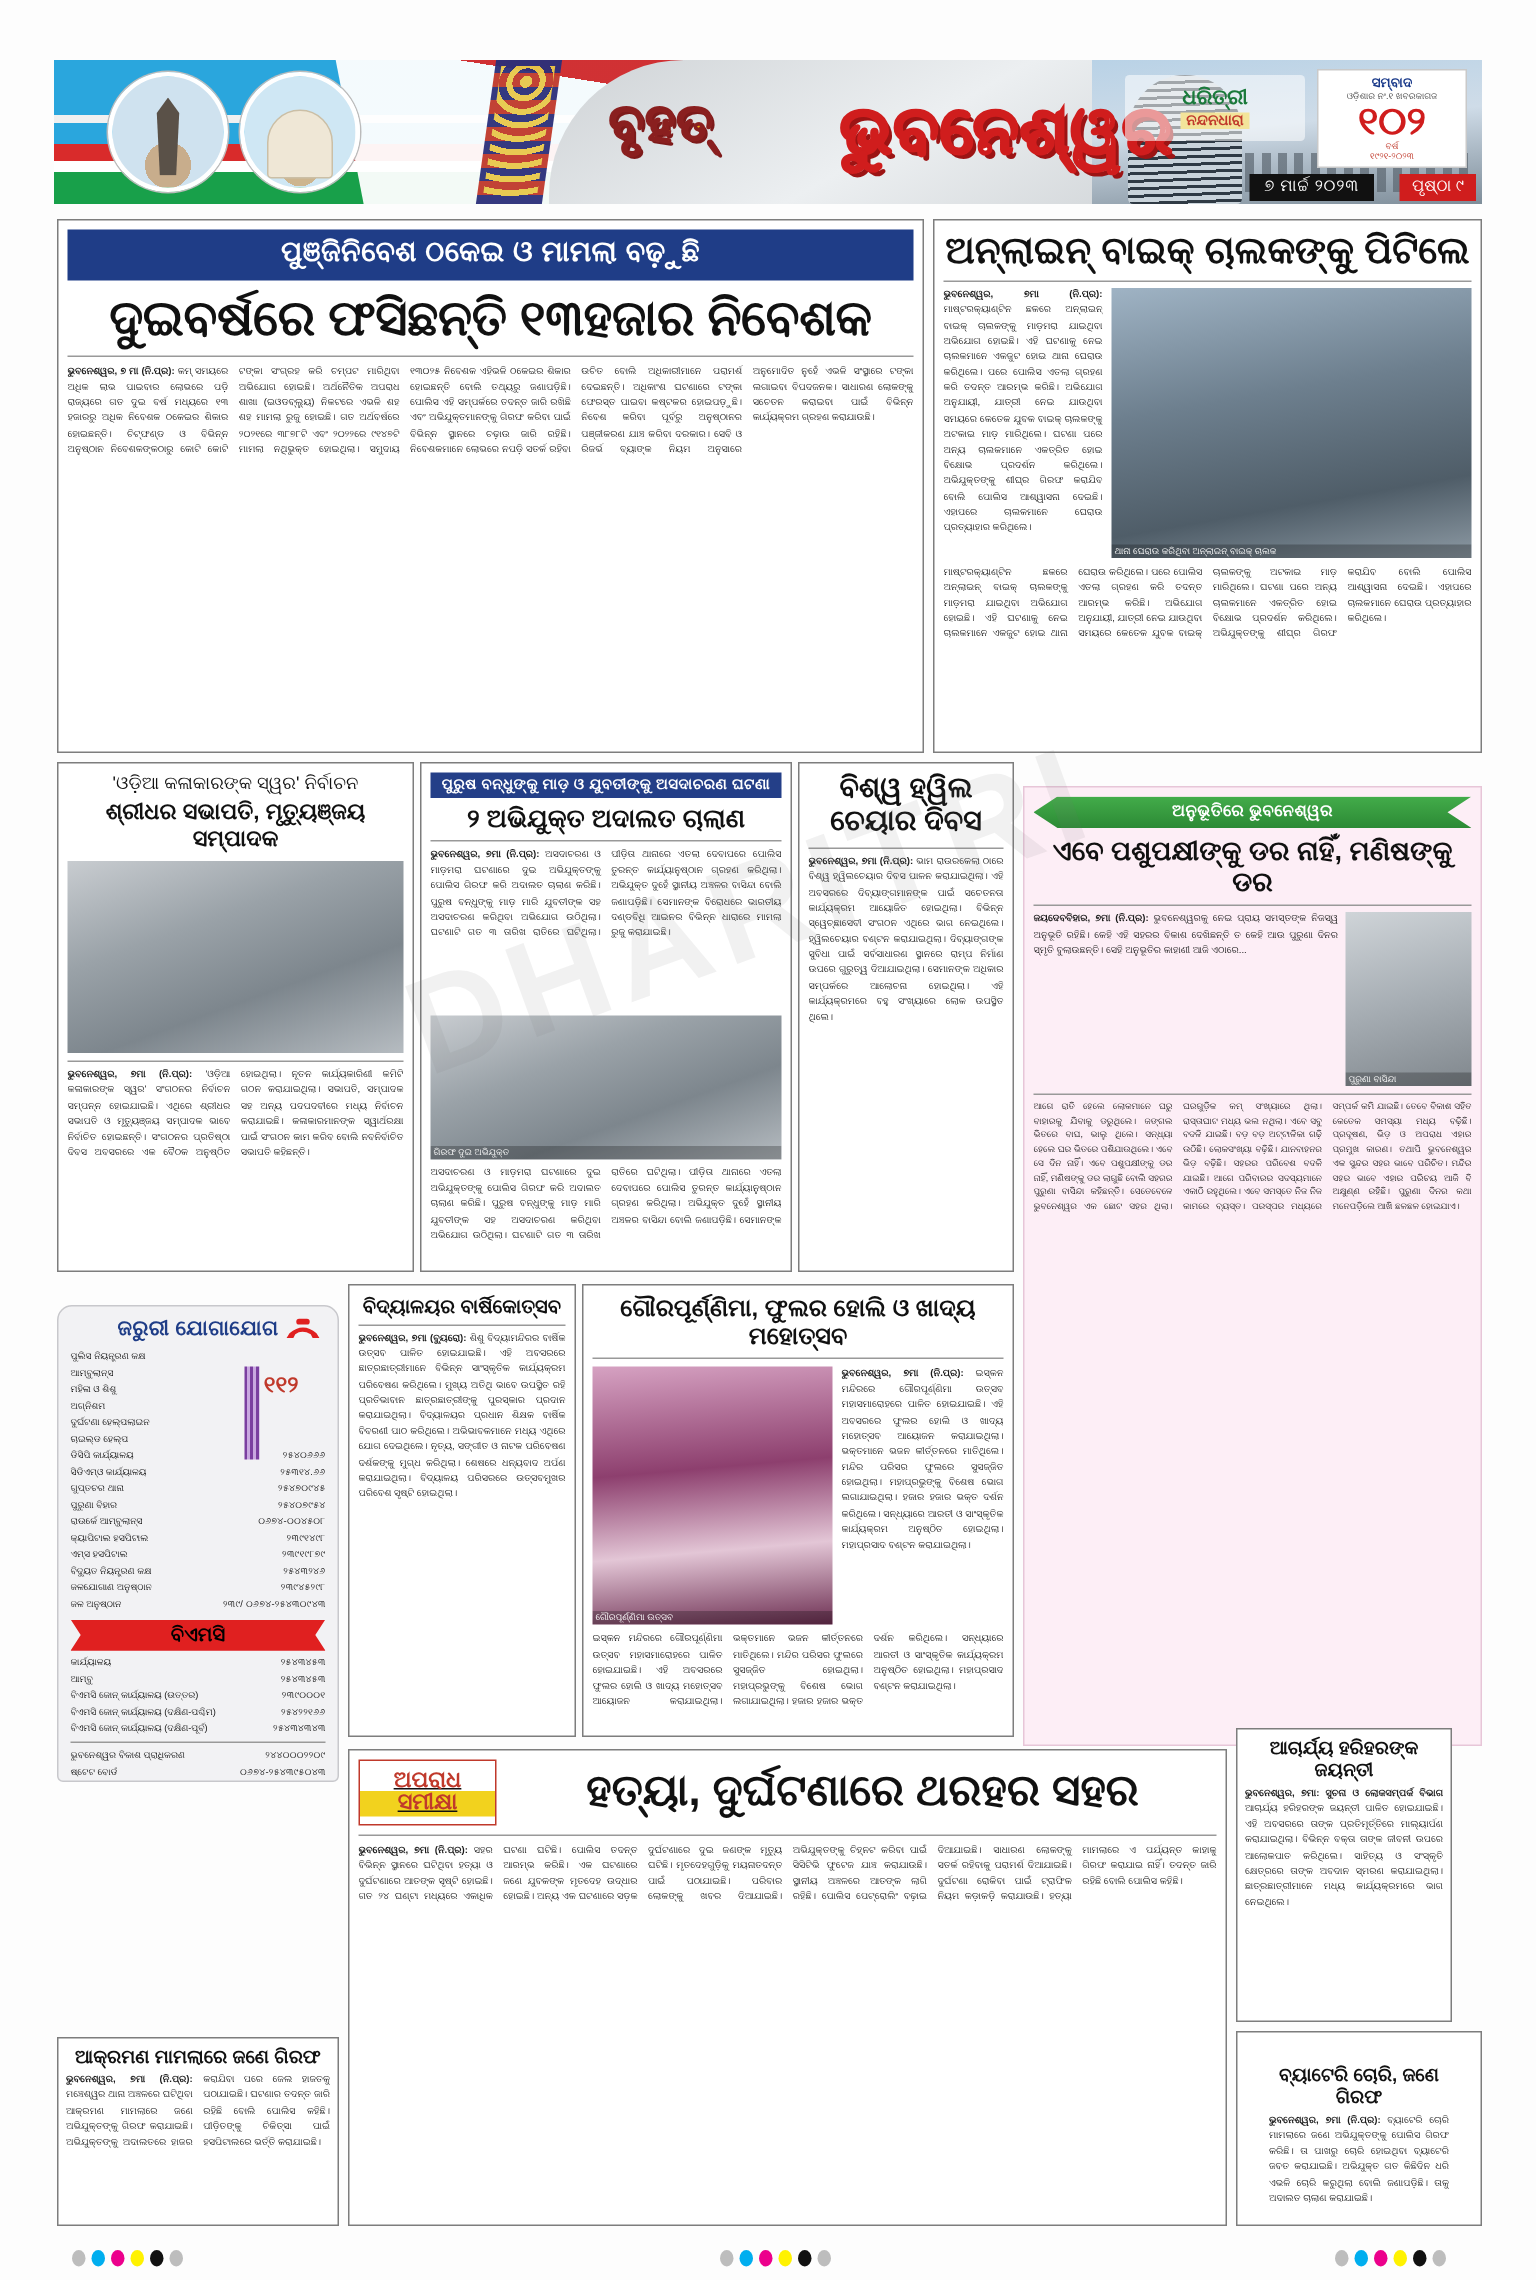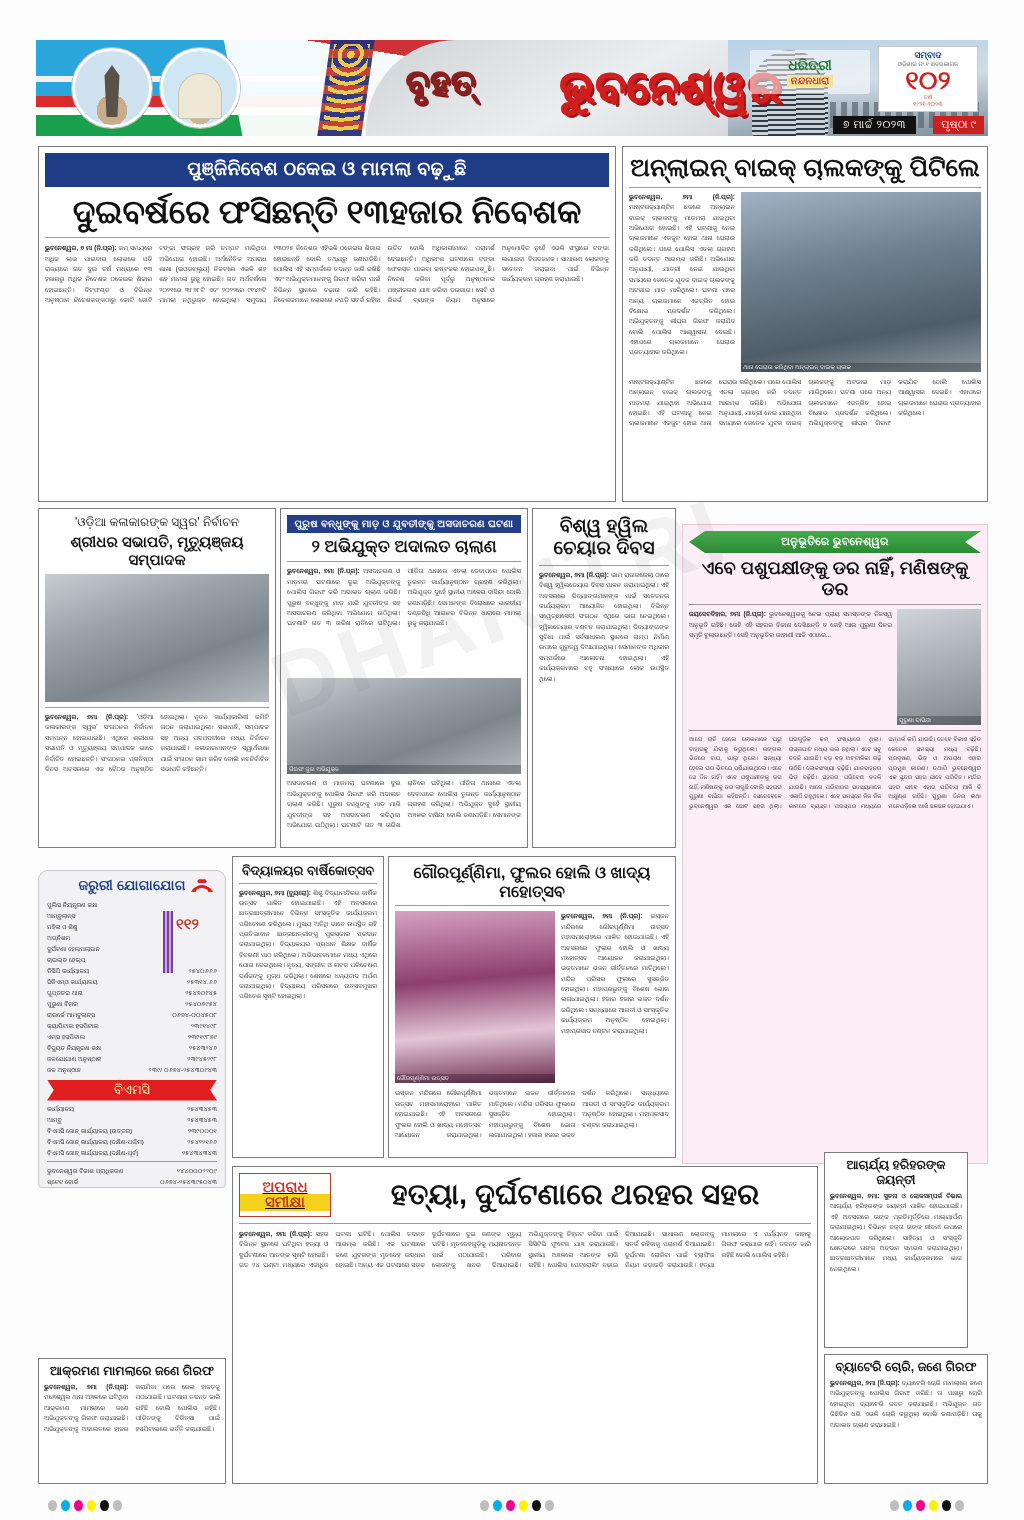--- a/index.html
+++ b/index.html
@@ -132,22 +132,22 @@
   }
   .emg-title { text-align:center; font-size:14px; font-weight:bold; color:#1f3d87; padding:6px 0 2px; letter-spacing:.2px;}
   .phone-ico { position:absolute; right:10px; top:5px; width:26px; height:18px; }
   .emg-list { padding:3px 8px 0; font-size:6.2px; line-height:1.78; }
   .emg-row { display:flex; justify-content:space-between; gap:4px;}
   .emg-row .k { white-space:nowrap; overflow:hidden; }
   .emg-row .v { white-space:nowrap; letter-spacing:.2px;}
   .big112 { position:absolute; right:26px; top:44px; font-size:15px; font-weight:bold; color:#c0392b; }
   .bar112 { position:absolute; right:52px; top:40px; width:10px; height:62px;
             background:repeating-linear-gradient(90deg,#7b3fa0 0 2px,#c9a8e0 2px 4px); }
-  .bmc-rib { margin:4px 8px 2px; background:#e02020; color:#fef9c3; text-align:center; font-size:13px;
-             font-weight:normal; padding:2px 0 3px;
+  .bmc-rib { margin:4px 8px 2px; background:#e02020; color:#000000; text-align:center; font-size:13px;
+             font-weight:bold; padding:2px 0 3px;
              clip-path:polygon(0 0,100% 0,96% 50%,100% 100%,0 100%,4% 50%); }
 
   .crime-badge {
     width:92px; height:44px; border:1px solid #c0392b; background:#fff; flex:0 0 auto;
     display:flex; flex-direction:column; align-items:stretch; justify-content:center; overflow:hidden;text-decoration:underline;
   }
   .crime-badge .c1 { color:#c0392b; font-weight:bold; font-size:15px; text-align:center; line-height:1; }
   .crime-badge .c2 { background:#f2d21e; color:#c0392b; font-weight:bold; font-size:15px; text-align:center; line-height:1.1; }
 
   .greenban {
@@ -435,21 +435,21 @@
   </div>
 
   <div class="box" style="left:824px; top:1152px; width:144px; height:196px; padding:5px;">
     <div class="hl-s" style="font-size:12.5px;">ଆଚାର୍ଯ୍ୟ ହରିହରଙ୍କ ଜୟନ୍ତୀ</div>
     <div class="body-col" style="height:170px; overflow:hidden; margin-top:3px;">
       <span class="byline">ଭୁବନେଶ୍ୱର, ୭ମା: ସୁଚନା ଓ ଲୋକସମ୍ପର୍କ ବିଭାଗ</span>
       <span>ଆଚାର୍ଯ୍ୟ ହରିହରଙ୍କ ଜୟନ୍ତୀ ପାଳିତ ହୋଇଯାଇଛି। ଏହି ଅବସରରେ ତାଙ୍କ ପ୍ରତିମୂର୍ତ୍ତିରେ ମାଲ୍ୟାର୍ପଣ କରାଯାଇଥିଲା। ବିଭିନ୍ନ ବକ୍ତା ତାଙ୍କ ଜୀବନୀ ଉପରେ ଆଲୋକପାତ କରିଥିଲେ। ସାହିତ୍ୟ ଓ ସଂସ୍କୃତି କ୍ଷେତ୍ରରେ ତାଙ୍କ ଅବଦାନ ସ୍ମରଣ କରାଯାଇଥିଲା। ଛାତ୍ରଛାତ୍ରୀମାନେ ମଧ୍ୟ କାର୍ଯ୍ୟକ୍ରମରେ ଭାଗ ନେଇଥିଲେ।</span>
     </div>
   </div>
 
-  <div class="box" style="left:824px; top:1354px; width:164px; height:130px; padding:5px;">
+  <div class="box" style="left:824px; top:1354px; width:164px; height:130px; padding:21px;">
     <div class="hl-s" style="font-size:12.5px;">ବ୍ୟାଟେରି ଚୋରି, ଜଣେ ଗିରଫ</div>
     <div class="body-col" style="height:104px; overflow:hidden; margin-top:3px;">
       <span class="byline">ଭୁବନେଶ୍ୱର, ୭ମା (ନି.ପ୍ର):</span>
       <span>ବ୍ୟାଟେରି ଚୋରି ମାମଲାରେ ଜଣେ ଅଭିଯୁକ୍ତଙ୍କୁ ପୋଲିସ ଗିରଫ କରିଛି। ତା ପାଖରୁ ଚୋରି ହୋଇଥିବା ବ୍ୟାଟେରି ଜବତ କରାଯାଇଛି। ଅଭିଯୁକ୍ତ ଗତ କିଛିଦିନ ଧରି ଏଭଳି ଚୋରି କରୁଥିଲା ବୋଲି ଜଣାପଡ଼ିଛି। ତାକୁ ଅଦାଲତ ଚାଲାଣ କରାଯାଇଛି।</span>
     </div>
   </div>
 
   <div class="box" style="left:38px; top:1358px; width:188px; height:126px; padding:5px;">
     <div class="hl-s" style="font-size:12.5px;">ଆକ୍ରମଣ ମାମଲାରେ ଜଣେ ଗିରଫ</div>
     <div class="body-col cols2" style="height:100px; overflow:hidden; margin-top:3px;">

